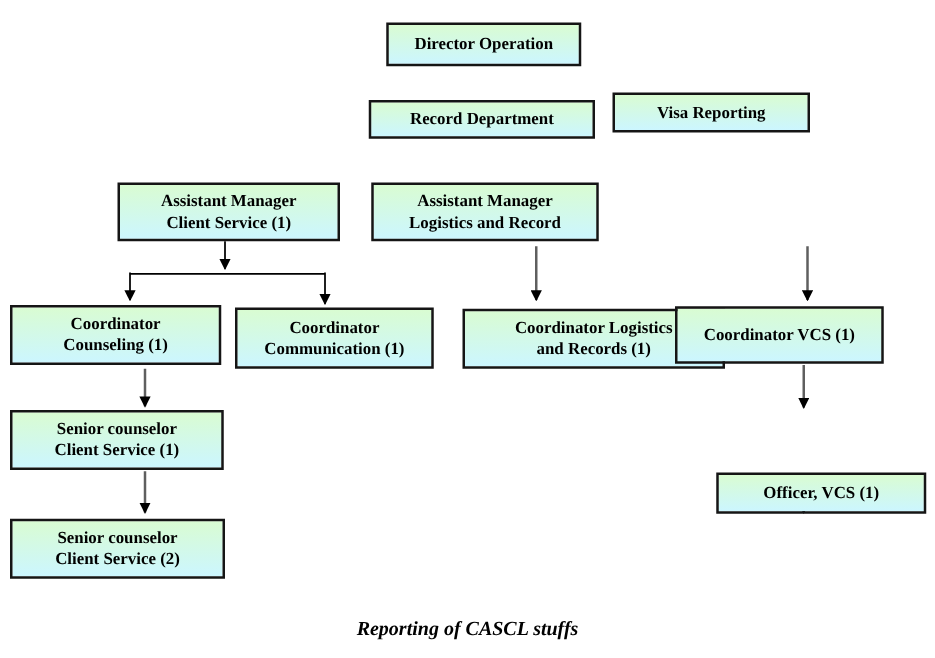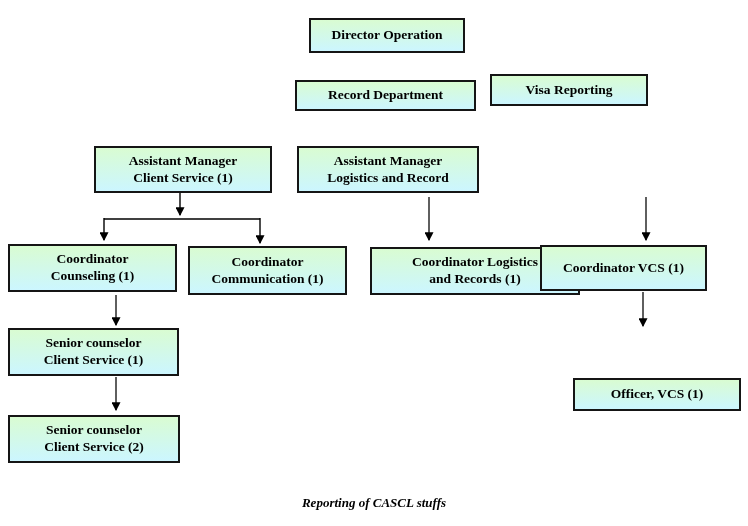--- a/index.html
+++ b/index.html
@@ -44,21 +44,21 @@
   .connectors{
     position:absolute;left:0;top:0;width:748px;height:526px;
     pointer-events:none;
   }
   .caption{
     position:absolute;
     left:0; top:495px; width:748px;
     text-align:center;
     font-weight:bold;
     font-style:italic;
-    font-size:13px;
+    font-size:16px;
     color:#000000;
   }
 </style>
 </head>
 <body>
 
 <div class="stage">
 
   <svg class="connectors" width="748" height="526" viewBox="0 0 748 526" xmlns="http://www.w3.org/2000/svg">
     <defs>

